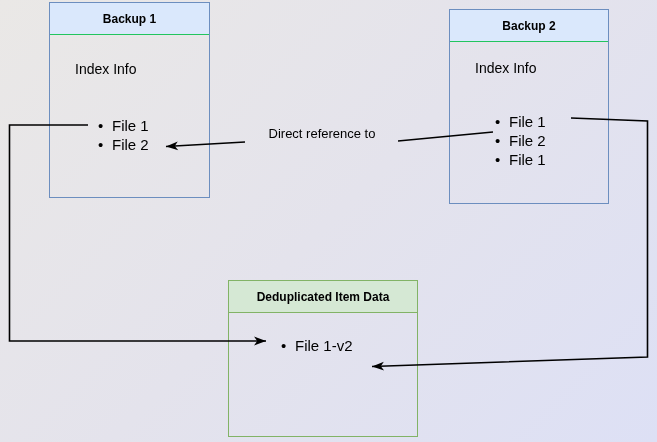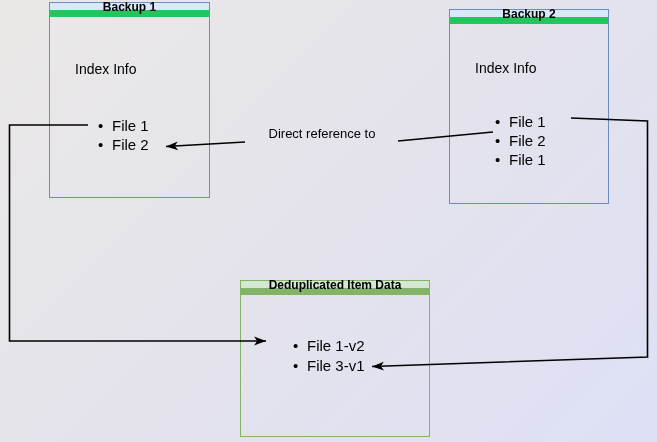--- a/index.html
+++ b/index.html
@@ -9,30 +9,30 @@
     overflow: hidden;
     font-family: "Liberation Sans", "DejaVu Sans", sans-serif;
     color: #000;
     background: linear-gradient(135deg, #eae8e6 0%, #e4e3ec 50%, #dde0f5 100%);
   }
   .node {
     position: absolute;
     border: 1px solid #6c8ebf;
     background: transparent;
   }
-  .node.green { border-color: #82b366; margin-left: 12px; }
+  .node.green { border-color: #82b366; }
   .node-header {
     display: flex;
     align-items: center;
     justify-content: center;
-    height: 14px;
+    height: 32px;
     font-size: 12px;
     font-weight: 700;
     background: #dae8fc;
-    border-bottom: 7px solid #22c55e;
+    border-bottom: 1px solid #22c55e;
   }
   .node.green .node-header { background: #d5e8d4; border-bottom-color: #82b366; }
   .subtitle { position: absolute; font-size: 14px; line-height: 15px; white-space: nowrap; }
   ul.filelist { position: absolute; list-style: none; font-size: 15px; }
   ul.filelist li { line-height: 19px; white-space: nowrap; }
   ul.filelist.wide li { line-height: 19.5px; }
   ul.filelist li::before { content: "\2022"; display: inline-block; width: 14px; }
   .annotation {
     position: absolute;
     left: 322px; top: 126px;
@@ -71,21 +71,20 @@
       <li>File 1</li>
     </ul>
   </div>
 
   <div class="node green" style="left:228px; top:280px; width:190px; height:157px;">
     <div class="node-header">
       <span>Deduplicated Item Data</span>
     </div>
     <ul class="filelist wide" style="left:52px; top:55px;">
       <li>File 1-v2</li>
-      <li>File 3-v1</li>
     </ul>
   </div>
 
   <div class="annotation">
     <div>Direct reference to</div>
   </div>
 
   <svg class="arrows" width="657" height="442" viewBox="0 0 657 442">
     <defs>
       <marker id="arrowhead" viewBox="0 0 14 10" refX="13" refY="5" markerWidth="14" markerHeight="10" orient="auto" markerUnits="userSpaceOnUse">

